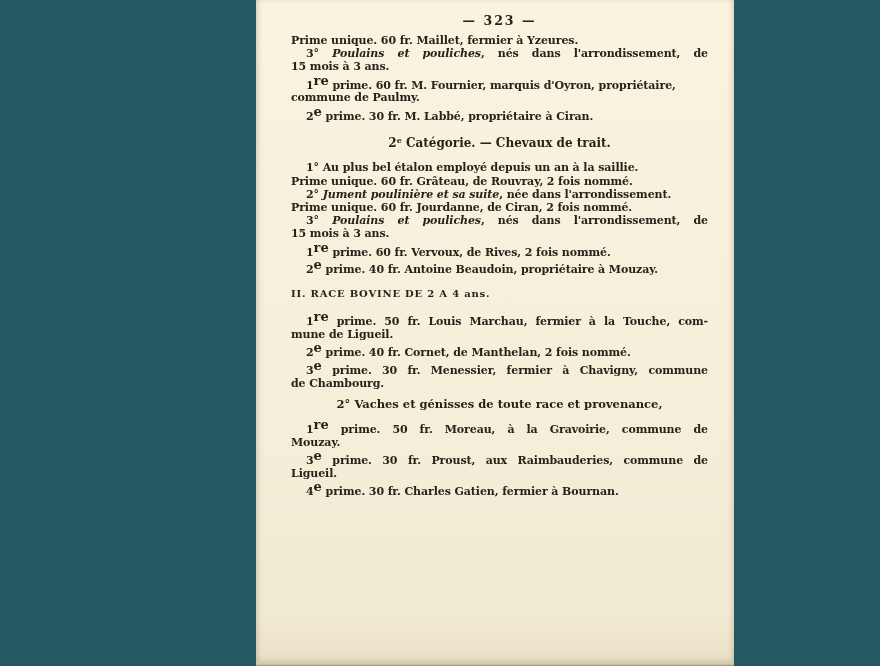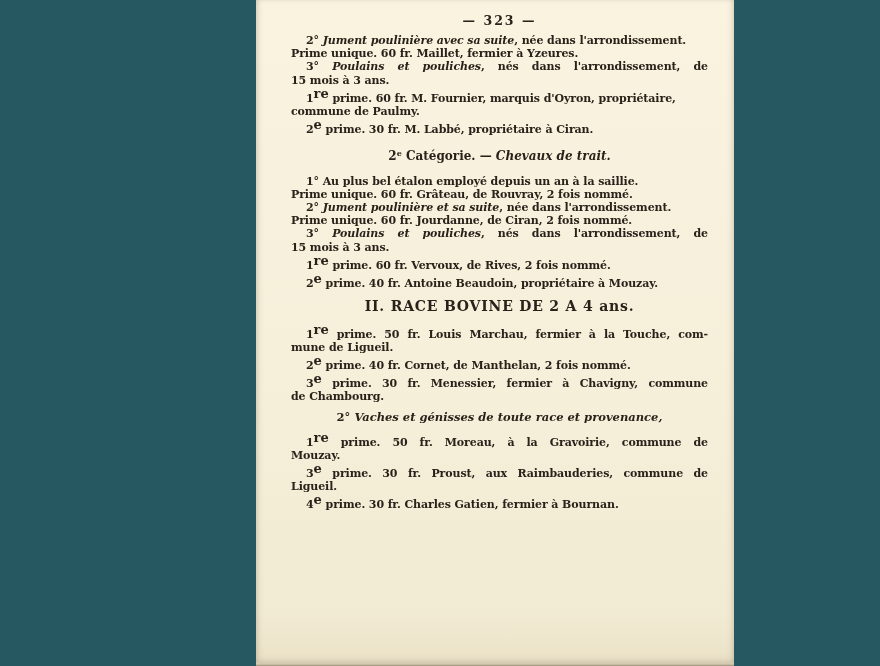--- a/index.html
+++ b/index.html
@@ -22,44 +22,43 @@
   }
   .content{position:absolute;left:35px;right:26px;top:14px;color:#29221a;}
   .page-header{
     text-align:center;font-size:12.5px;font-weight:700;
     letter-spacing:2px;margin-bottom:7px;line-height:13px;
   }
   .blk{font-size:11px;line-height:13.2px;font-weight:700;letter-spacing:-0.1px;}
   .ind{text-indent:15px;}
   .jst{text-align:justify;text-align-last:justify;}
   .hcat{text-align:center;font-size:12px;margin:12px 0 11px;letter-spacing:0;}
-  .hsc{text-align:center;font-size:14px;margin:11px 0 10px;letter-spacing:0.8px;}
+  .hsc{text-align:left;font-size:10px;margin:11px 0 10px;letter-spacing:0.8px;}
   .hit{text-align:center;font-size:11.5px;margin:8px 0 7px;letter-spacing:0;}
   .sg-r{}
   .sg-i{font-style:italic;}
   .sg-b{font-weight:700;}
-  .sg-bi{font-weight:700;font-style:italic;}
+  .sg-bi{font-weight:700;}
   .sg-s{font-size:13px;vertical-align:3.5px;letter-spacing:0;}
   .sg-bs{font-size:8px;vertical-align:4px;font-weight:700;letter-spacing:0;}
   .page-bottom-edge{
     position:absolute;left:0;right:0;bottom:0;height:5px;
     background:linear-gradient(180deg,rgba(160,148,118,0) 0%,#d6cdb5 55%,#bfb59c 100%);
     border-bottom:1px solid #a89e86;
     box-sizing:border-box;
   }
 </style>
 </head>
 <body>
 
 <div class="stage">
   <div class="page">
     <div class="content">
       <div class="page-header">— 323 —</div>
       <div>
-          <div class="blk line ind"><span class="sg-r">2° </span><span class="sg-i">Jument poulinière avec sa suite</span><span class="sg-r">, née dans l'arrondissement.</span></div>
           <div class="blk line"><span class="sg-r">Prime unique. 60 fr. Maillet, fermier à Yzeures.</span></div>
           <div class="blk line ind jst"><span class="sg-r">3° </span><span class="sg-i">Poulains et pouliches</span><span class="sg-r">, nés dans l'arrondissement, de</span></div>
           <div class="blk line"><span class="sg-r">15 mois à 3 ans.</span></div>
           <div class="blk line ind"><span class="sg-r">1</span><span class="sg-s">re</span><span class="sg-r"> prime. 60 fr. M. Fournier, marquis d'Oyron, propriétaire,</span></div>
           <div class="blk line"><span class="sg-r">commune de Paulmy.</span></div>
           <div class="blk line ind"><span class="sg-r">2</span><span class="sg-s">e</span><span class="sg-r"> prime. 30 fr. M. Labbé, propriétaire à Ciran.</span></div>
           <div class="blk hcat"><span class="sg-b">2</span><span class="sg-bs">e</span><span class="sg-b"> Catégorie. — </span><span class="sg-bi">Chevaux de trait.</span></div>
           <div class="blk line ind"><span class="sg-r">1° Au plus bel étalon employé depuis un an à la saillie.</span></div>
           <div class="blk line"><span class="sg-r">Prime unique. 60 fr. Grâteau, de Rouvray, 2 fois nommé.</span></div>
           <div class="blk line ind"><span class="sg-r">2° </span><span class="sg-i">Jument poulinière et sa suite</span><span class="sg-r">, née dans l'arrondissement.</span></div>

